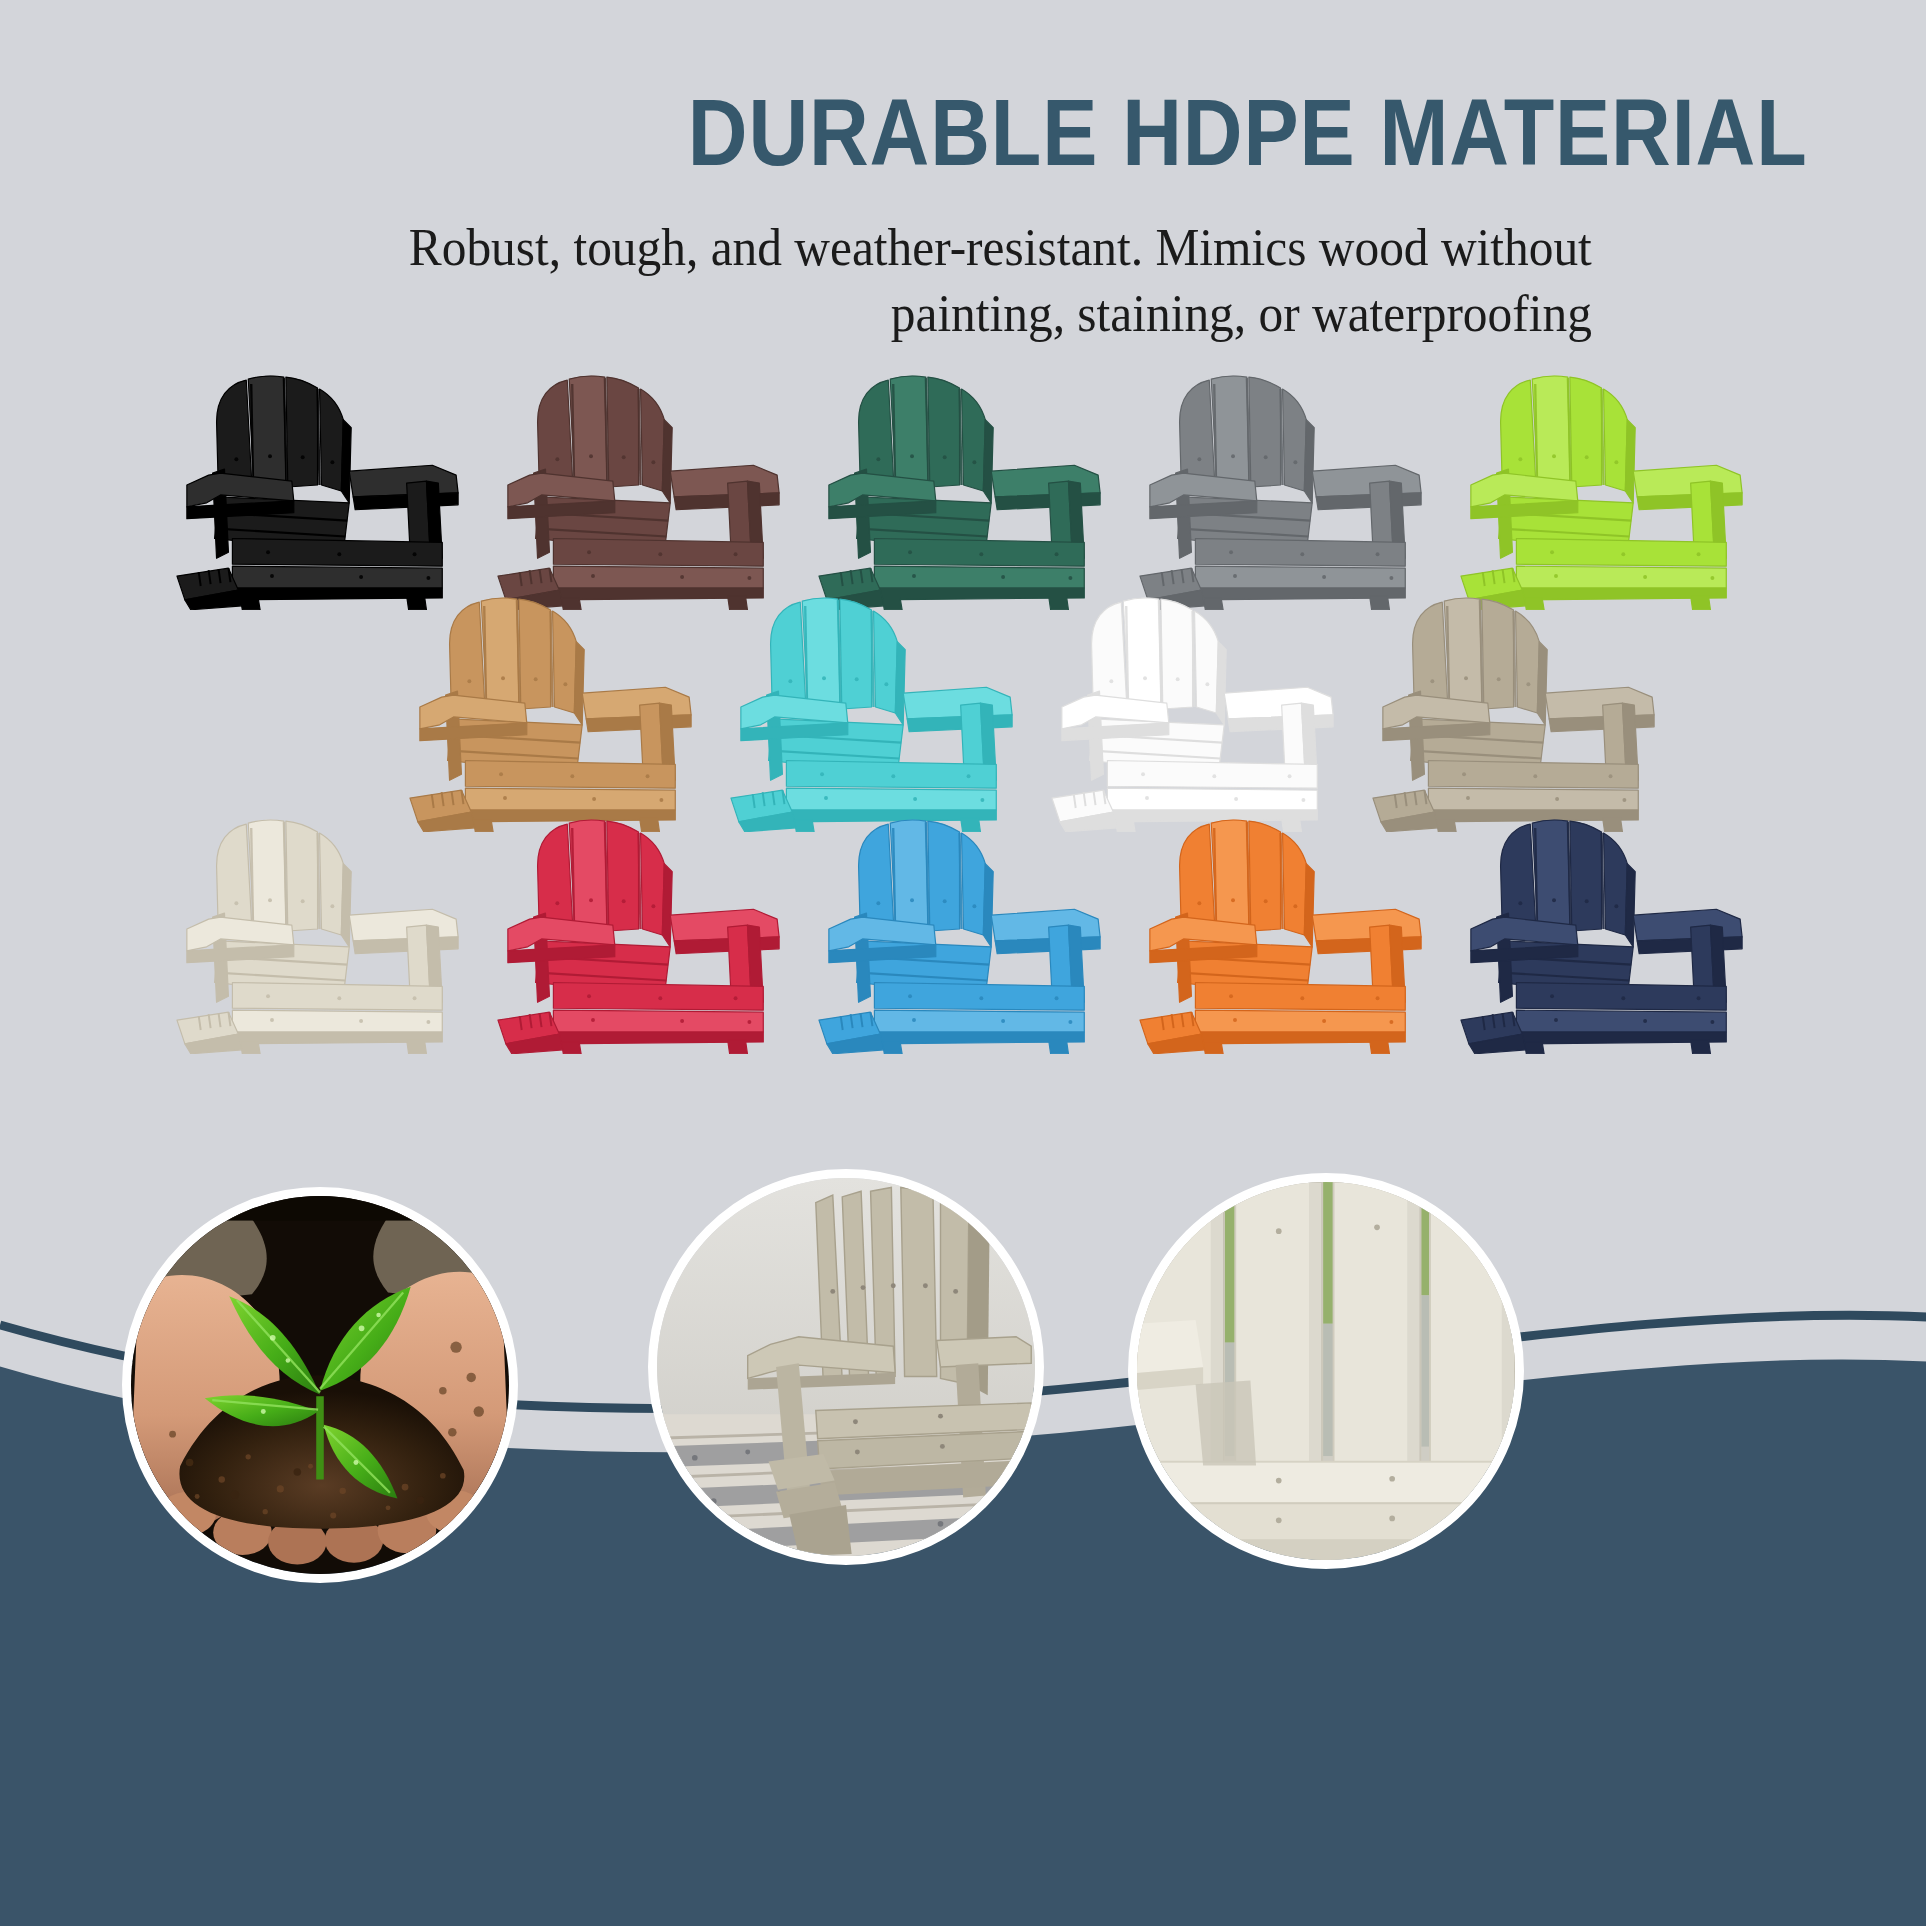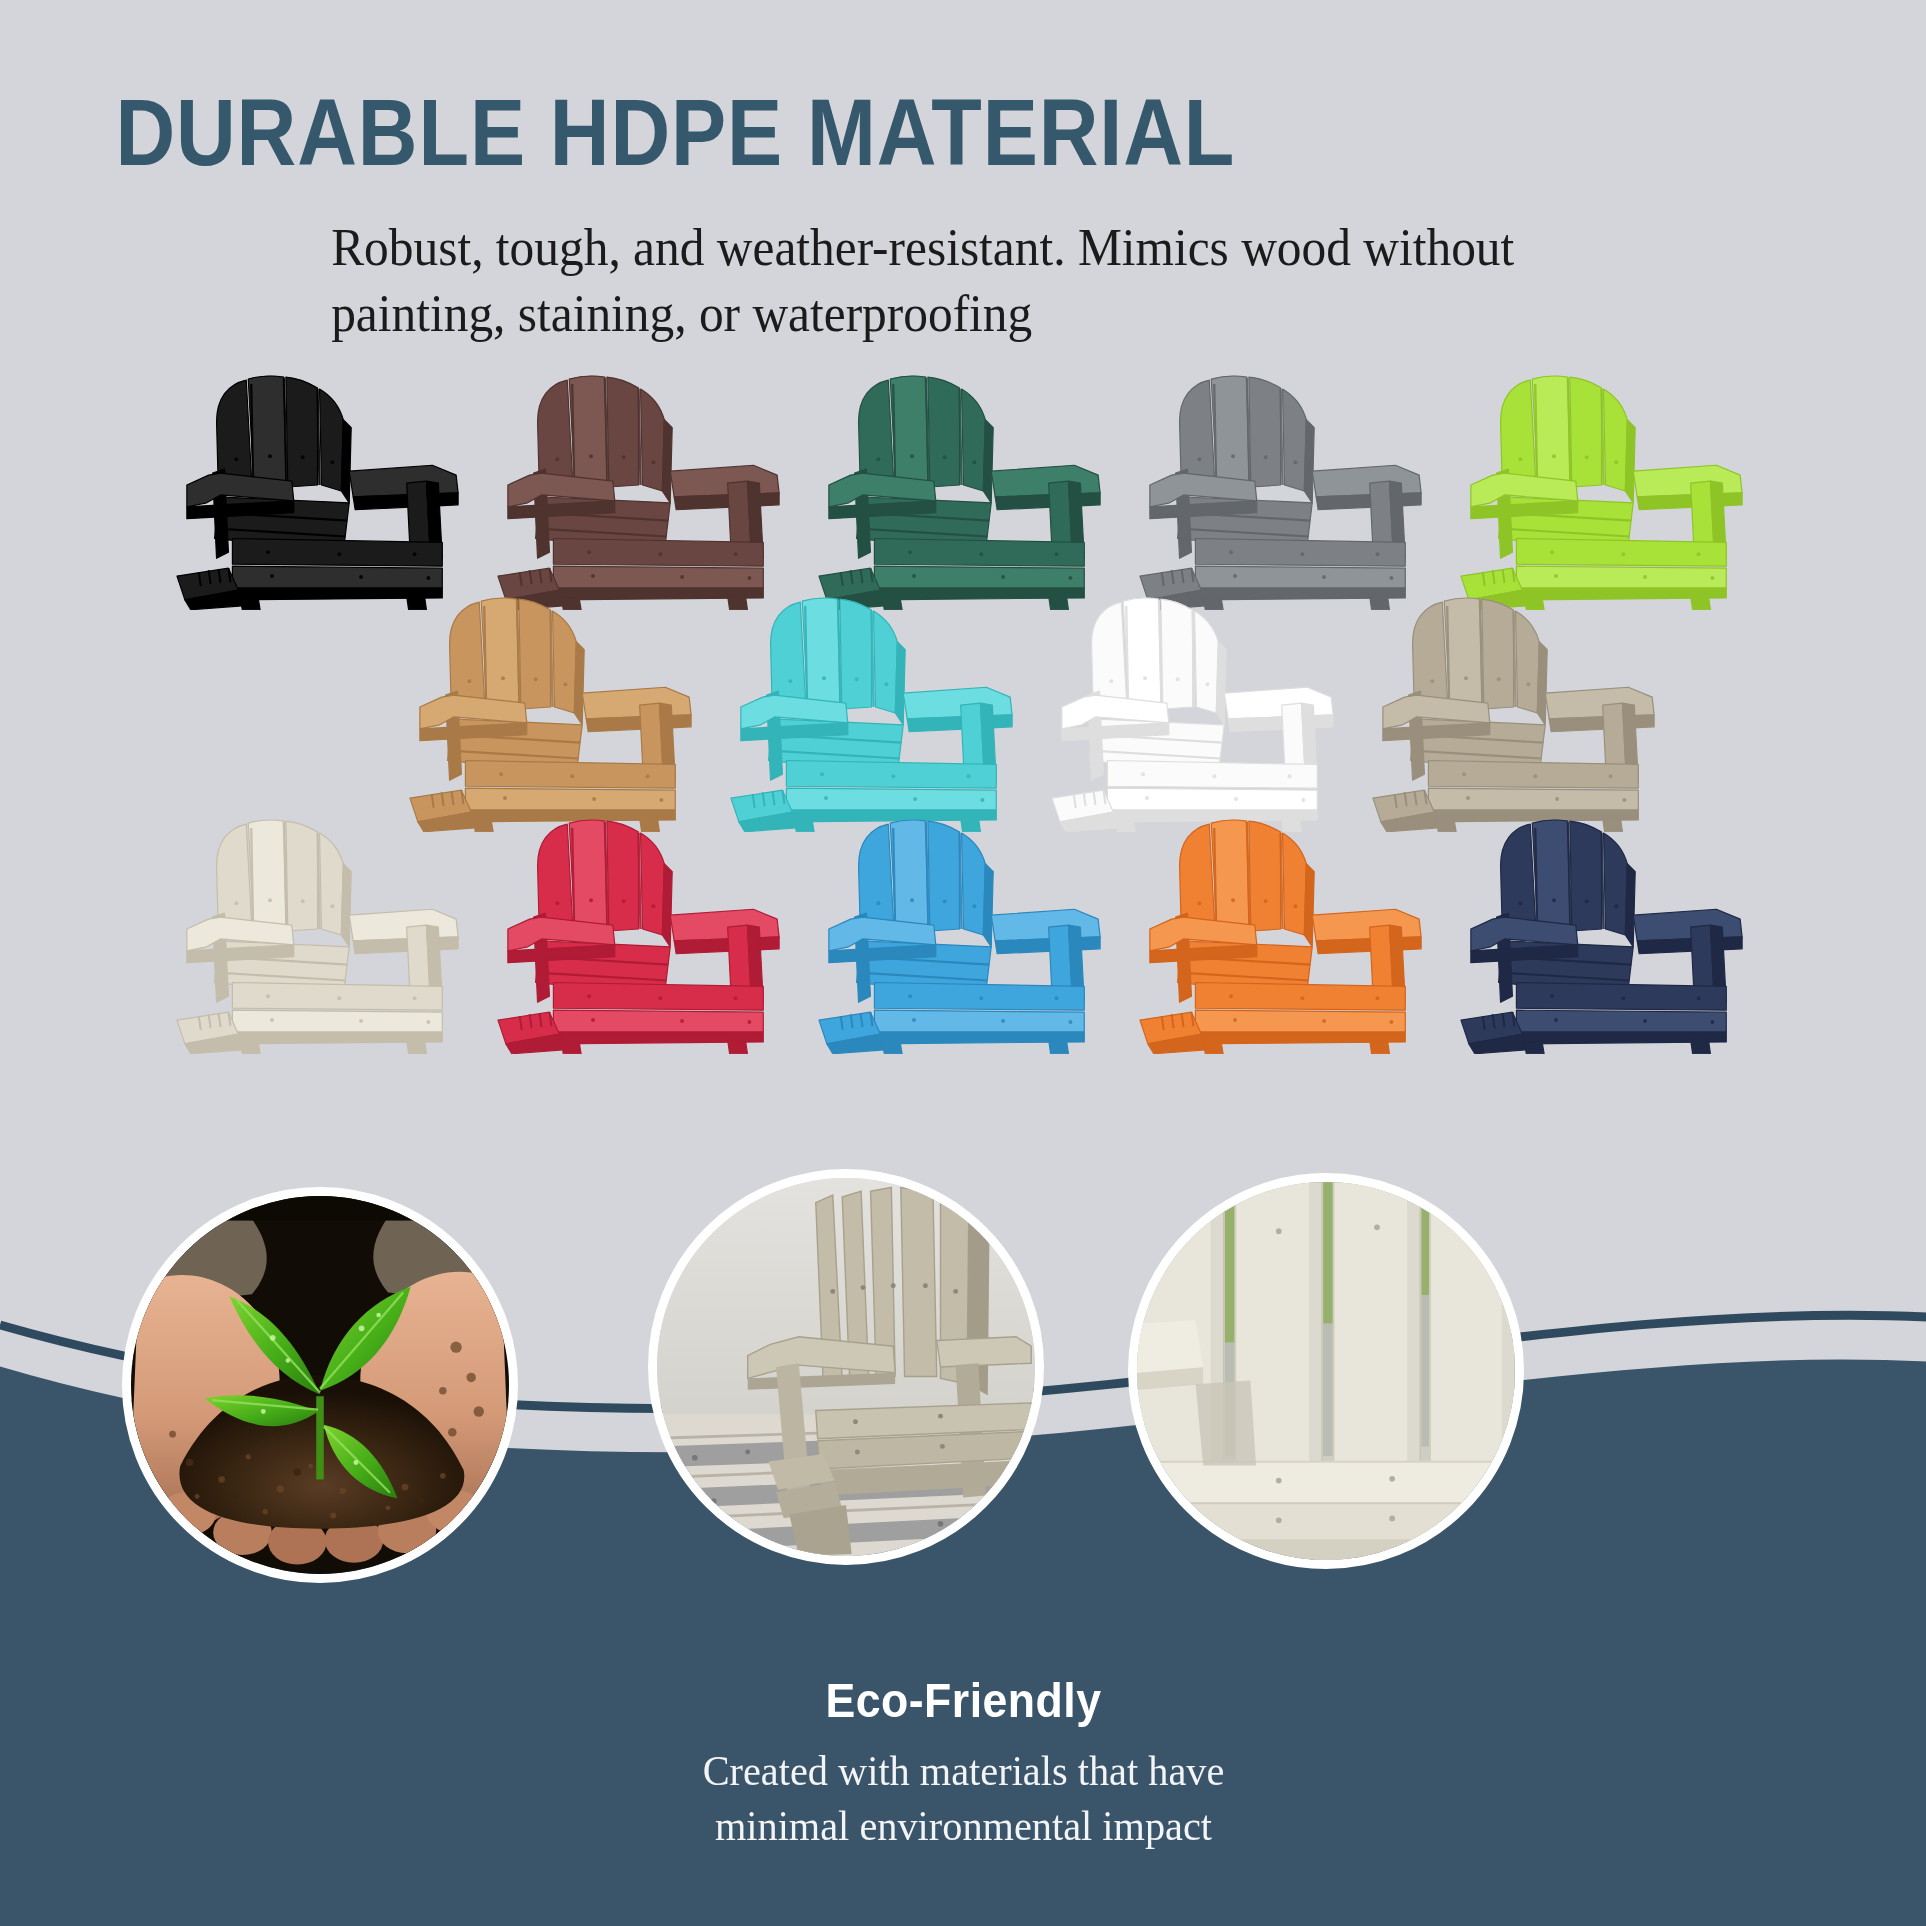--- a/index.html
+++ b/index.html
@@ -5,21 +5,21 @@
   html,body{margin:0;padding:0;}
   body{
     width:1927px;height:1927px;
     background:#d3d5da;
     font-family:"Liberation Sans",sans-serif;
     overflow:hidden;position:relative;
   }
   #page{position:absolute;inset:0;overflow:hidden;}
 
   
-  .header{position:absolute;left:0;right:4px;top:85px;text-align:left;}
+  .header{position:absolute;left:0;right:4px;top:85px;text-align:right;}
   .title{
     font-family:"Liberation Sans",sans-serif;
     font-weight:bold;
     font-size:94px;
     letter-spacing:1px;
     color:#36586c;
     transform:scaleX(.88);
     line-height:1.02;
     margin:0;
   }
@@ -1224,23 +1224,16 @@
           <circle cx="30" cy="360" r="3"></circle>
             <circle cx="150" cy="358" r="3"></circle>
           <circle cx="270" cy="356" r="3"></circle>
             <circle cx="368" cy="358" r="3"></circle>
         </g>
       </svg>
     </div>
   </div>
 
   <div class="features">
-    <div class="feature">
-      <p class="f-title">Eco-Friendly</p>
-      <p class="f-desc">
-        <span>Created with materials that have</span><br>
-        <span>minimal environmental impact</span>
-      </p>
-    </div>
   </div>
 
 </div>
 
 
 </body></html>

